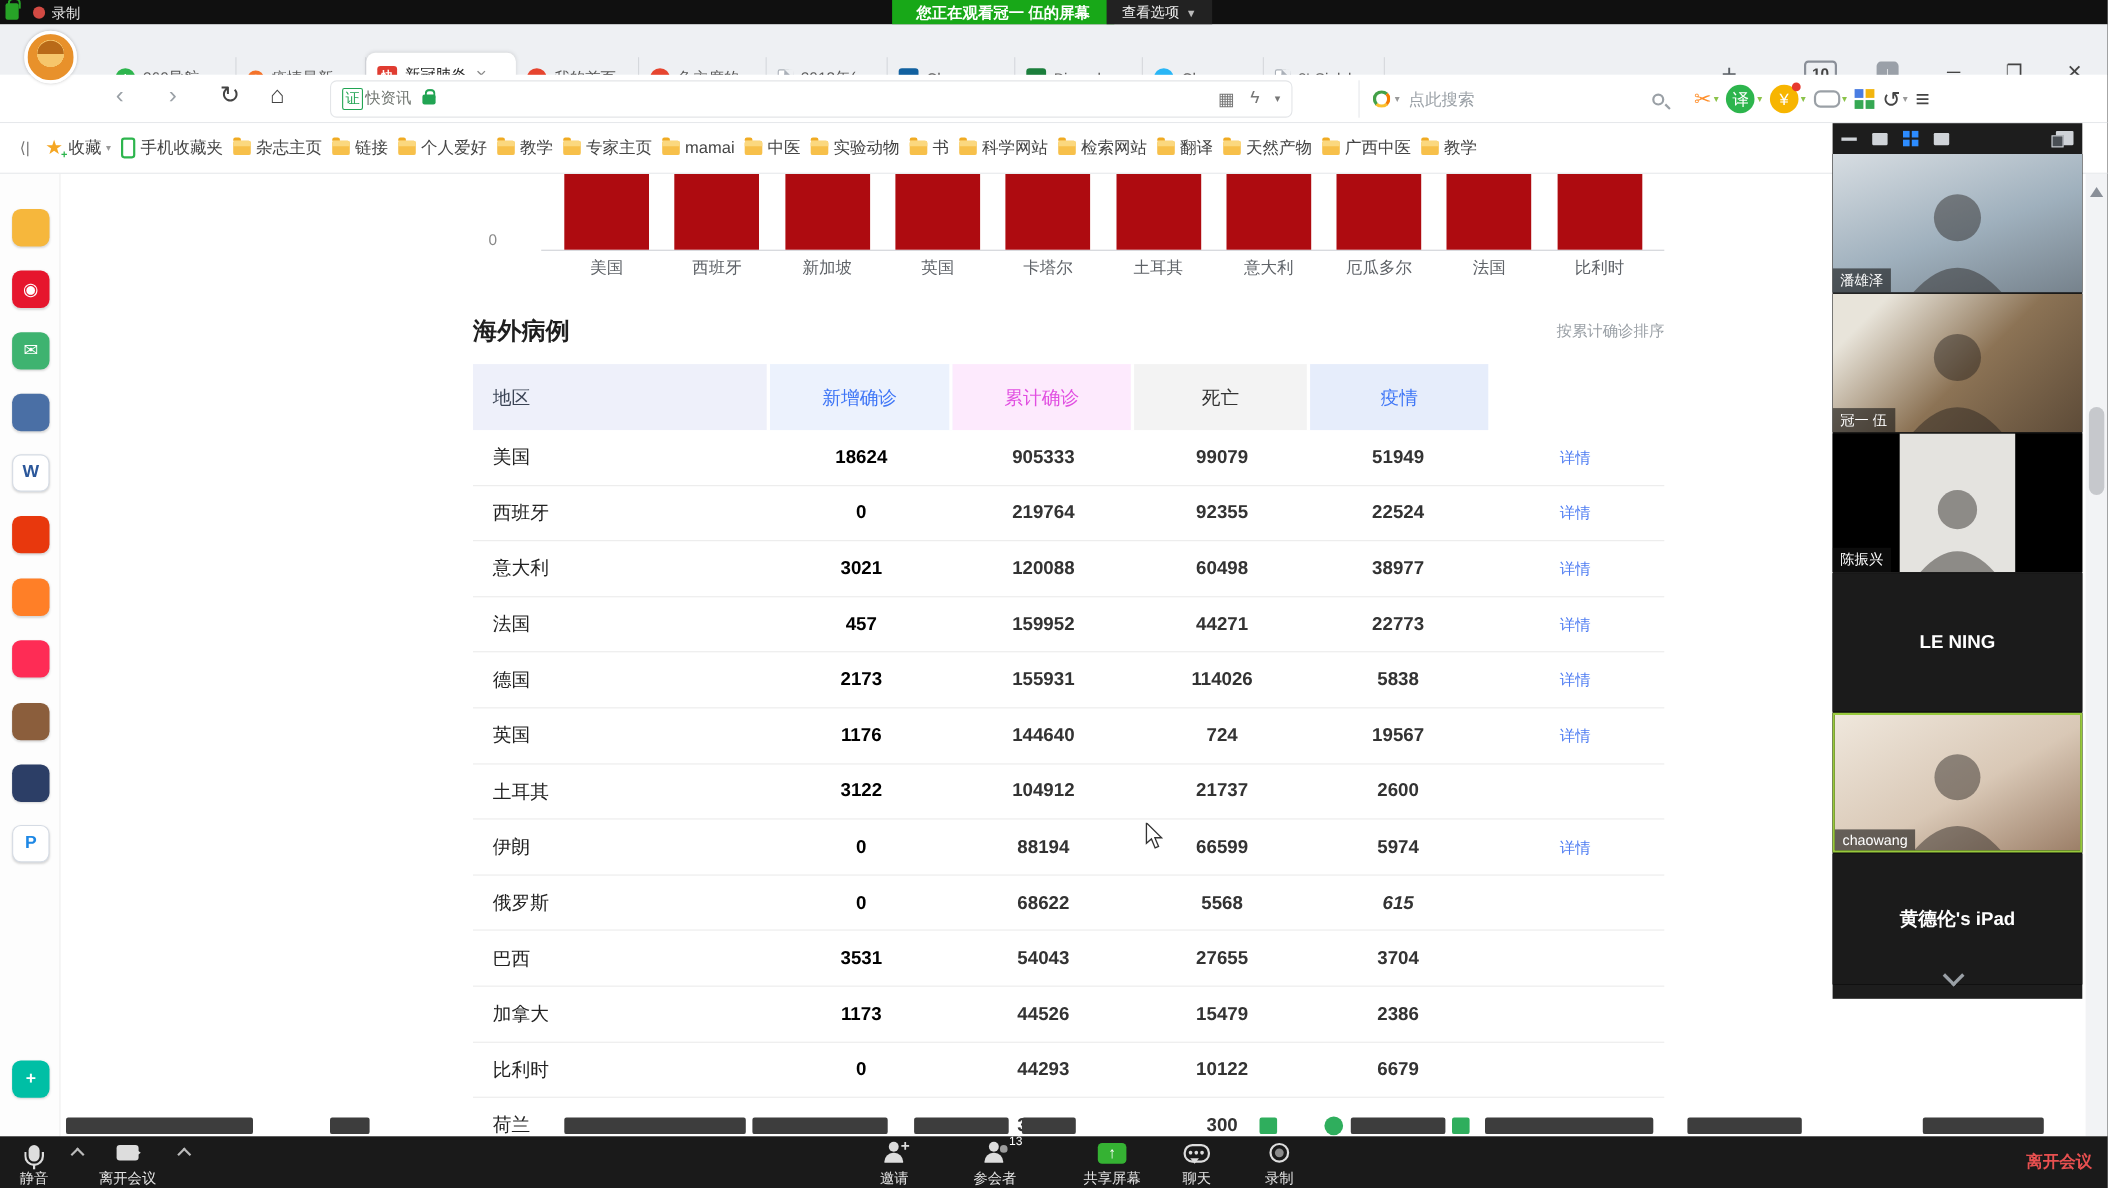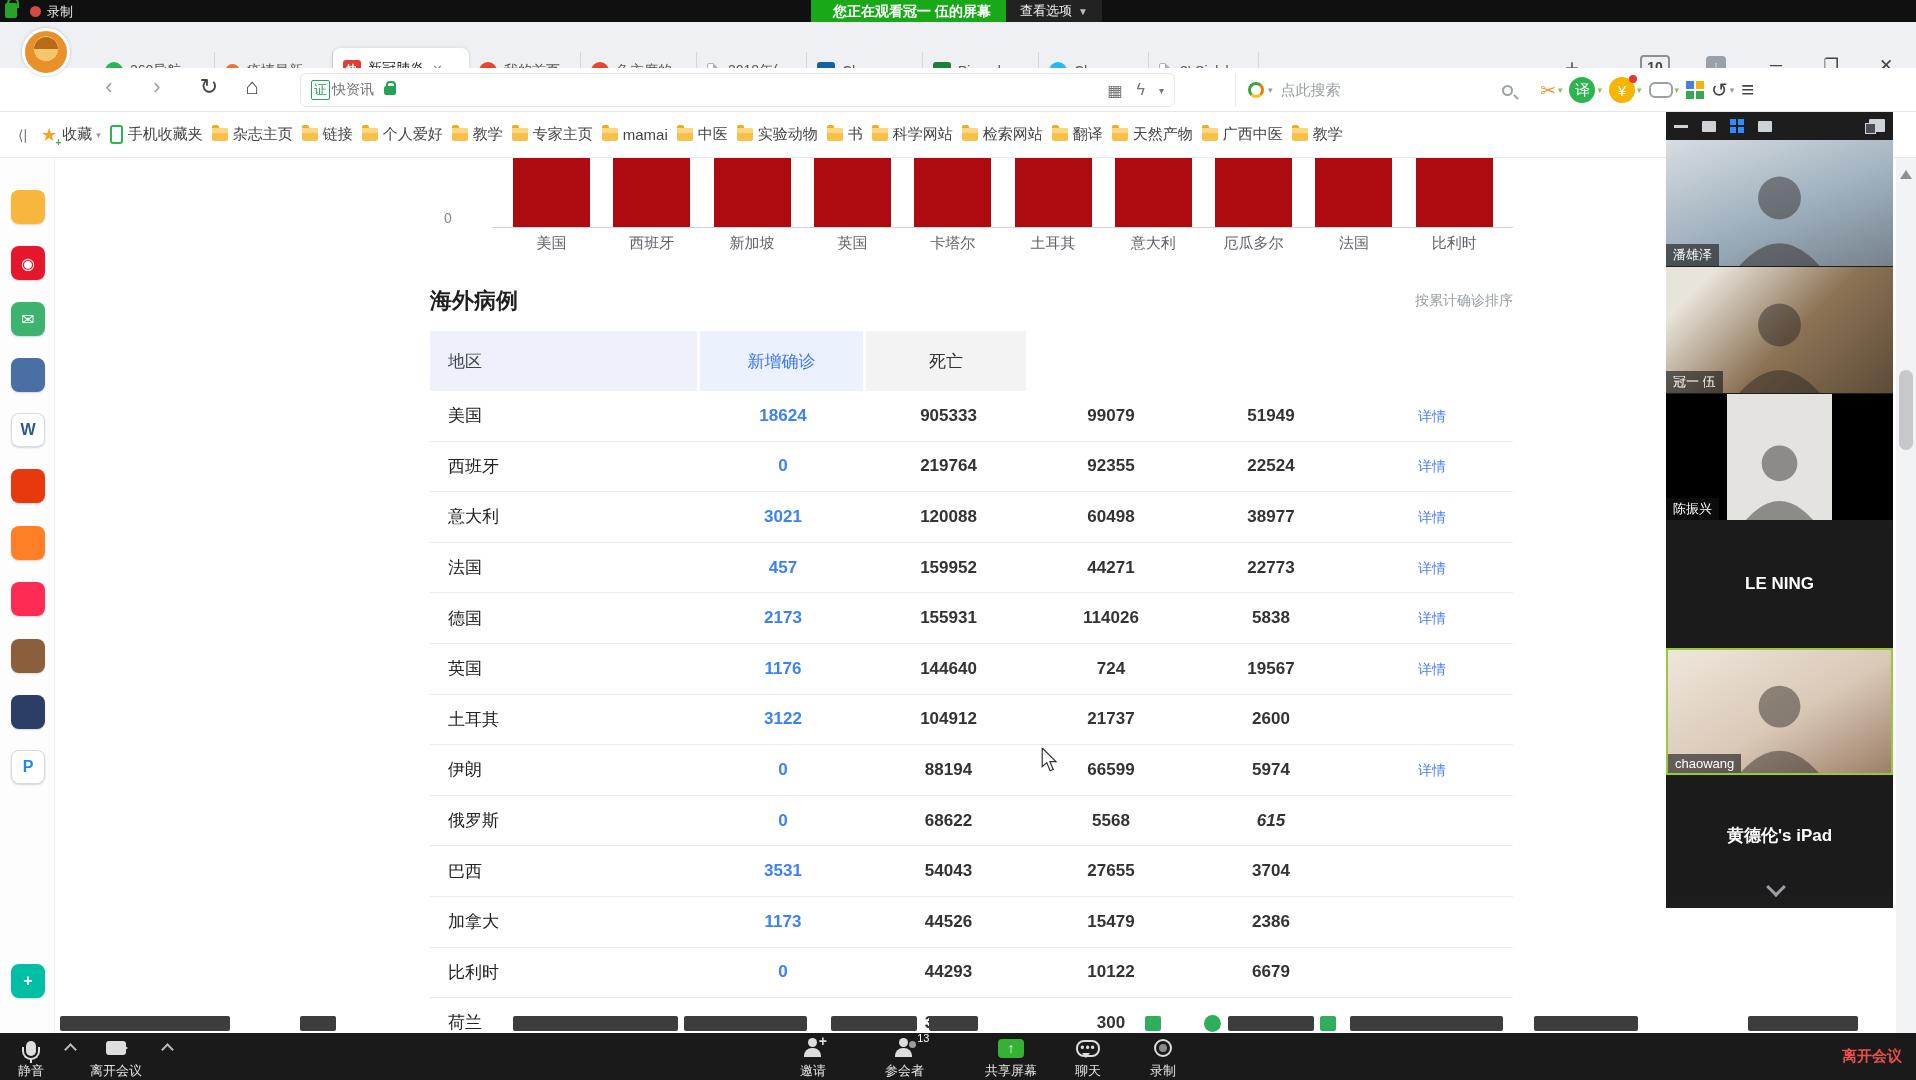--- a/index.html
+++ b/index.html
@@ -85,21 +85,21 @@
   #tbl-title { position:absolute; left:0; top:128px; font-size:22px; font-weight:bold; color:#1f1f1f; }
   #tbl-sort { position:absolute; right:0; top:134px; font-size:14px; color:#9aa0a6; }
   #tbl { position:absolute; left:0; top:173px; width:1083px; }
   .hrow { display:flex; height:60px; }
   .hcell { height:60px; display:flex; align-items:center; justify-content:center; font-size:17px; border-right:3px solid #fff; }
   .hcell:first-child { justify-content:flex-start; padding-left:18px; }
   .hcell:last-child { border-right:none; }
   .trow { display:flex; height:50.6px; border-bottom:1px solid #ececec; align-items:center; }
   .tcell { font-size:17px; color:#333; text-align:center; font-weight:bold; }
   .tcell.region { text-align:left; padding-left:18px; font-weight:normal; color:#222; }
-  .tcell.new { color:#3b82f6; }
+  .tcell.new { color:#000000; }
   .tcell .detail { color:#4f7df2; font-size:14px; font-weight:normal; }
   
   .fblock { position:absolute; top:858px; height:15px; background:#3d3d3d; border-radius:2px; }
   .fgreen { position:absolute; top:858px; width:16px; height:15px; background:#2fae5d; border-radius:2px; }
   #fgreendot { position:absolute; top:857px; width:17px; height:17px; background:#2fae5d; border-radius:50%; }
 
   
   #scrollbar { position:absolute; left:1896px; top:158px; width:20px; height:875px; background:#f2f3f5; z-index:6; }
   #scroll-up { position:absolute; left:4px; top:6px; width:0; height:0; border:6px solid transparent; border-bottom:9px solid #8a8f98; }
   #scroll-thumb { position:absolute; left:3px; top:212px; width:14px; height:80px; background:#c6c8cc; border-radius:7px; }
@@ -393,21 +393,23 @@
           <div class="cat" style="left: 873.9px;">法国</div>
           <div class="bar" style="left: 985.7px; width: 77px; background: rgb(174, 11, 16);"></div>
           <div class="cat" style="left: 974.2px;">比利时</div>
         </div>
       <div id="tbl-title">海外病例</div>
       <div id="tbl-sort">按累计确诊排序</div>
       <div id="tbl">
         <div class="hrow" id="thead">
             <div class="hcell" style="width: 270px; color: rgb(59, 68, 85); background: rgb(238, 240, 250);">地区</div>
             <div class="hcell" style="width: 166px; color: rgb(63, 118, 246); background: rgb(236, 242, 253);">新增确诊</div>
+            <div class="hcell" style="width: 165px; color: rgb(225, 79, 225); background: rgb(253, 234, 253);">累计确诊</div>
             <div class="hcell" style="width: 160px; color: rgb(51, 51, 51); background: rgb(243, 243, 243);">死亡</div>
+            <div class="hcell" style="width: 162px; color: rgb(63, 118, 246); background: rgb(230, 237, 251);">疫情</div>
           </div>
         <div id="tbody">
             <div class="trow">
     <div class="tcell region" style="width: 270px;">美国</div>
     <div class="tcell new" style="width: 166px;">18624</div>
     <div class="tcell total" style="width: 165px;">905333</div>
     <div class="tcell cured" style="width: 160px;">99079</div>
     <div class="tcell deaths" style="width: 160px;">51949</div>
     <div class="tcell dcol" style="width: 162px;"><span class="detail">详情</span></div>
   </div>

